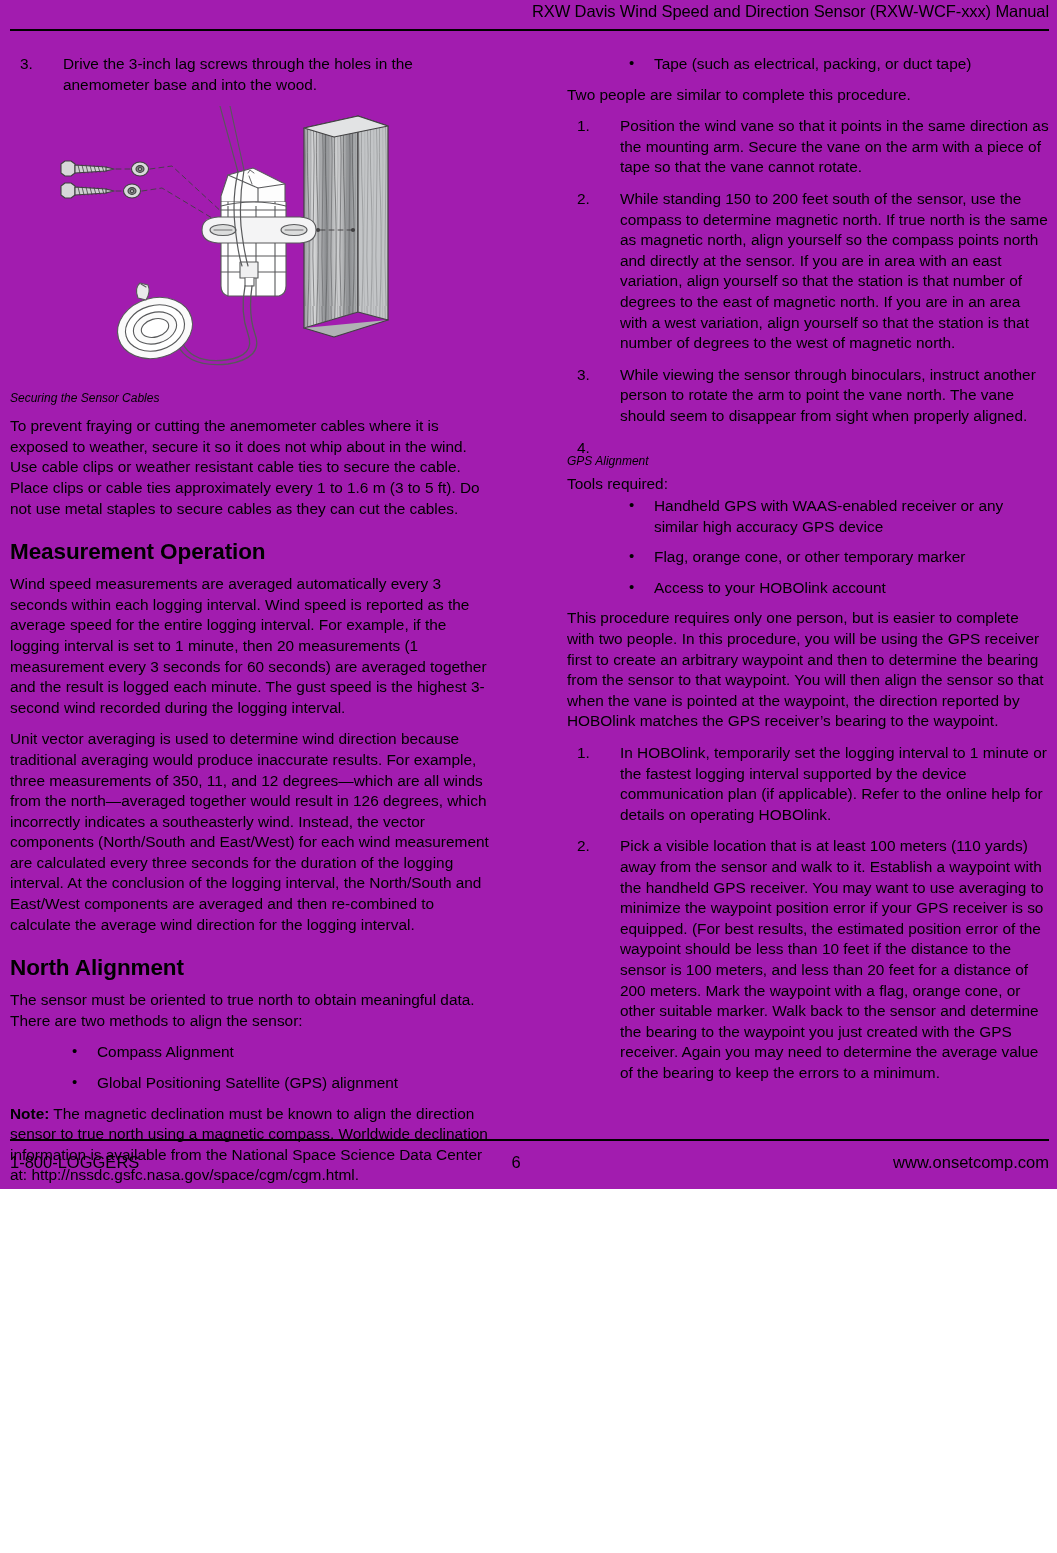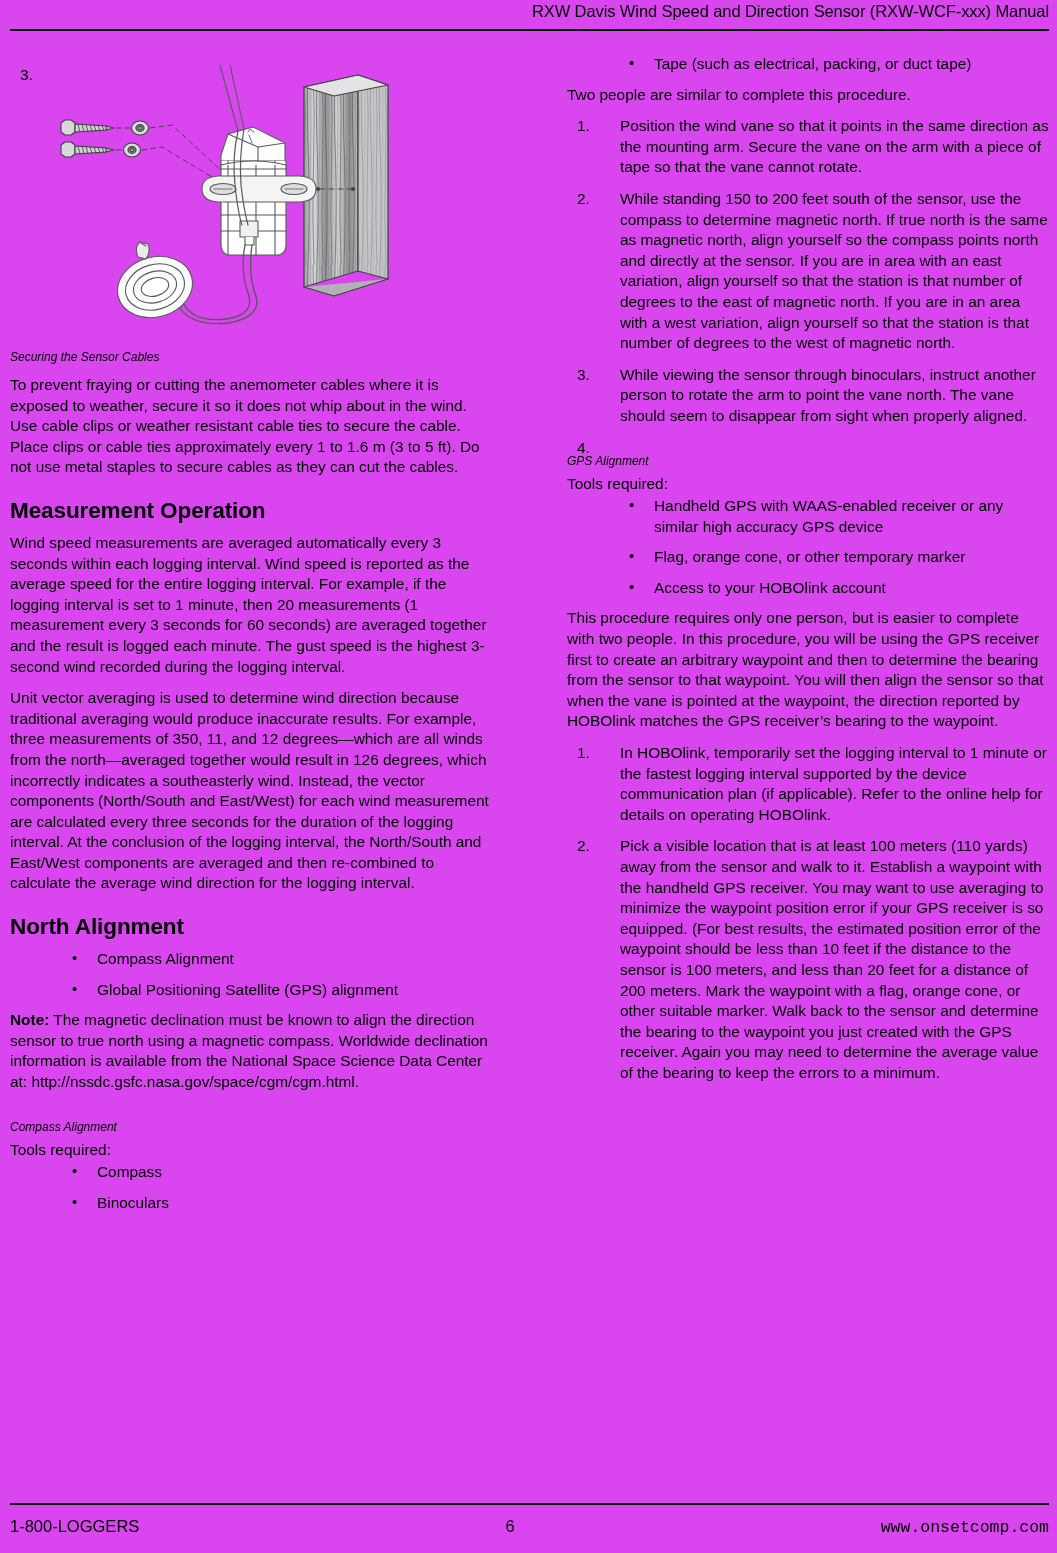--- a/index.html
+++ b/index.html
@@ -7,23 +7,23 @@
     padding: 0;
     background: #ffffff;
   }
   body {
     font-family: "Liberation Sans", sans-serif;
     color: #000000;
   }
   .page {
     position: relative;
     width: 1057px;
-    height: 1553px;
+    height: 1189px;
     margin: 0 auto;
-    background: #d946ef;
+    background: #a21caf;
     box-sizing: border-box;
     overflow: hidden;
   }
 
   
   .page-header {
     position: absolute;
     top: 0;
     left: 10px;
     right: 8px;
@@ -150,39 +150,40 @@
     position: absolute;
     left: 0;
     right: 0;
     top: 14px;
     display: flex;
     align-items: baseline;
     font-size: 16.5px;
   }
   .ftr-left   { flex: 0 0 auto; }
   .ftr-center { flex: 1 1 auto; text-align: center; }
-  .ftr-right  { flex: 0 0 auto; font-family: Liberation Mono, monospace; }
+  .ftr-right  { flex: 0 0 auto; }
 </style>
 </head>
 <body>
 
 <div class="page">
 
   <div class="page-header">
     <div class="hdr-text">RXW Davis Wind Speed and Direction Sensor (RXW-WCF-xxx) Manual</div>
     <div class="hdr-rule"></div>
   </div>
 
   <div class="columns">
 
     <div class="col col-left">
 
       <ol class="steps">
         <li>
           <span class="num">3.</span>
+          <span>Drive the 3-inch lag screws through the holes in the anemometer base and into the wood.</span>
         </li>
       </ol>
 
       <div class="figure">
         <svg width="420" height="272" viewBox="0 0 420 272" xmlns="http://www.w3.org/2000/svg">
           <defs>
             <linearGradient id="woodGrad" x1="0" y1="0" x2="1" y2="0">
               <stop offset="0%" stop-color="#9a9c9f"></stop>
               <stop offset="18%" stop-color="#d9dadb"></stop>
               <stop offset="40%" stop-color="#8e9093"></stop>
@@ -303,20 +304,21 @@
       </div>
 
       <h2 class="subsec">Securing the Sensor Cables</h2>
       <p>To prevent fraying or cutting the anemometer cables where it is exposed to weather, secure it so it does not whip about in the wind. Use cable clips or weather resistant cable ties to secure the cable. Place clips or cable ties approximately every 1 to 1.6 m (3 to 5 ft). Do not use metal staples to secure cables as they can cut the cables.</p>
 
       <h1 class="sec">Measurement Operation</h1>
       <p>Wind speed measurements are averaged automatically every 3 seconds within each logging interval. Wind speed is reported as the average speed for the entire logging interval. For example, if the logging interval is set to 1 minute, then 20 measurements (1 measurement every 3 seconds for 60 seconds) are averaged together and the result is logged each minute. The gust speed is the highest 3-second wind recorded during the logging interval.</p>
       <p>Unit vector averaging is used to determine wind direction because traditional averaging would produce inaccurate results. For example, three measurements of 350, 11, and 12 degrees—which are all winds from the north—averaged together would result in 126 degrees, which incorrectly indicates a southeasterly wind. Instead, the vector components (North/South and East/West) for each wind measurement are calculated every three seconds for the duration of the logging interval. At the conclusion of the logging interval, the North/South and East/West components are averaged and then re-combined to calculate the average wind direction for the logging interval.</p>
 
       <h1 class="sec">North Alignment</h1>
+      <p>The sensor must be oriented to true north to obtain meaningful data. There are two methods to align the sensor:</p>
 
       <ul class="bullets">
         <li>
           <span class="dot">•</span>
           <span>Compass Alignment</span>
         </li>
         <li>
           <span class="dot">•</span>
           <span>Global Positioning Satellite (GPS) alignment</span>
         </li>

